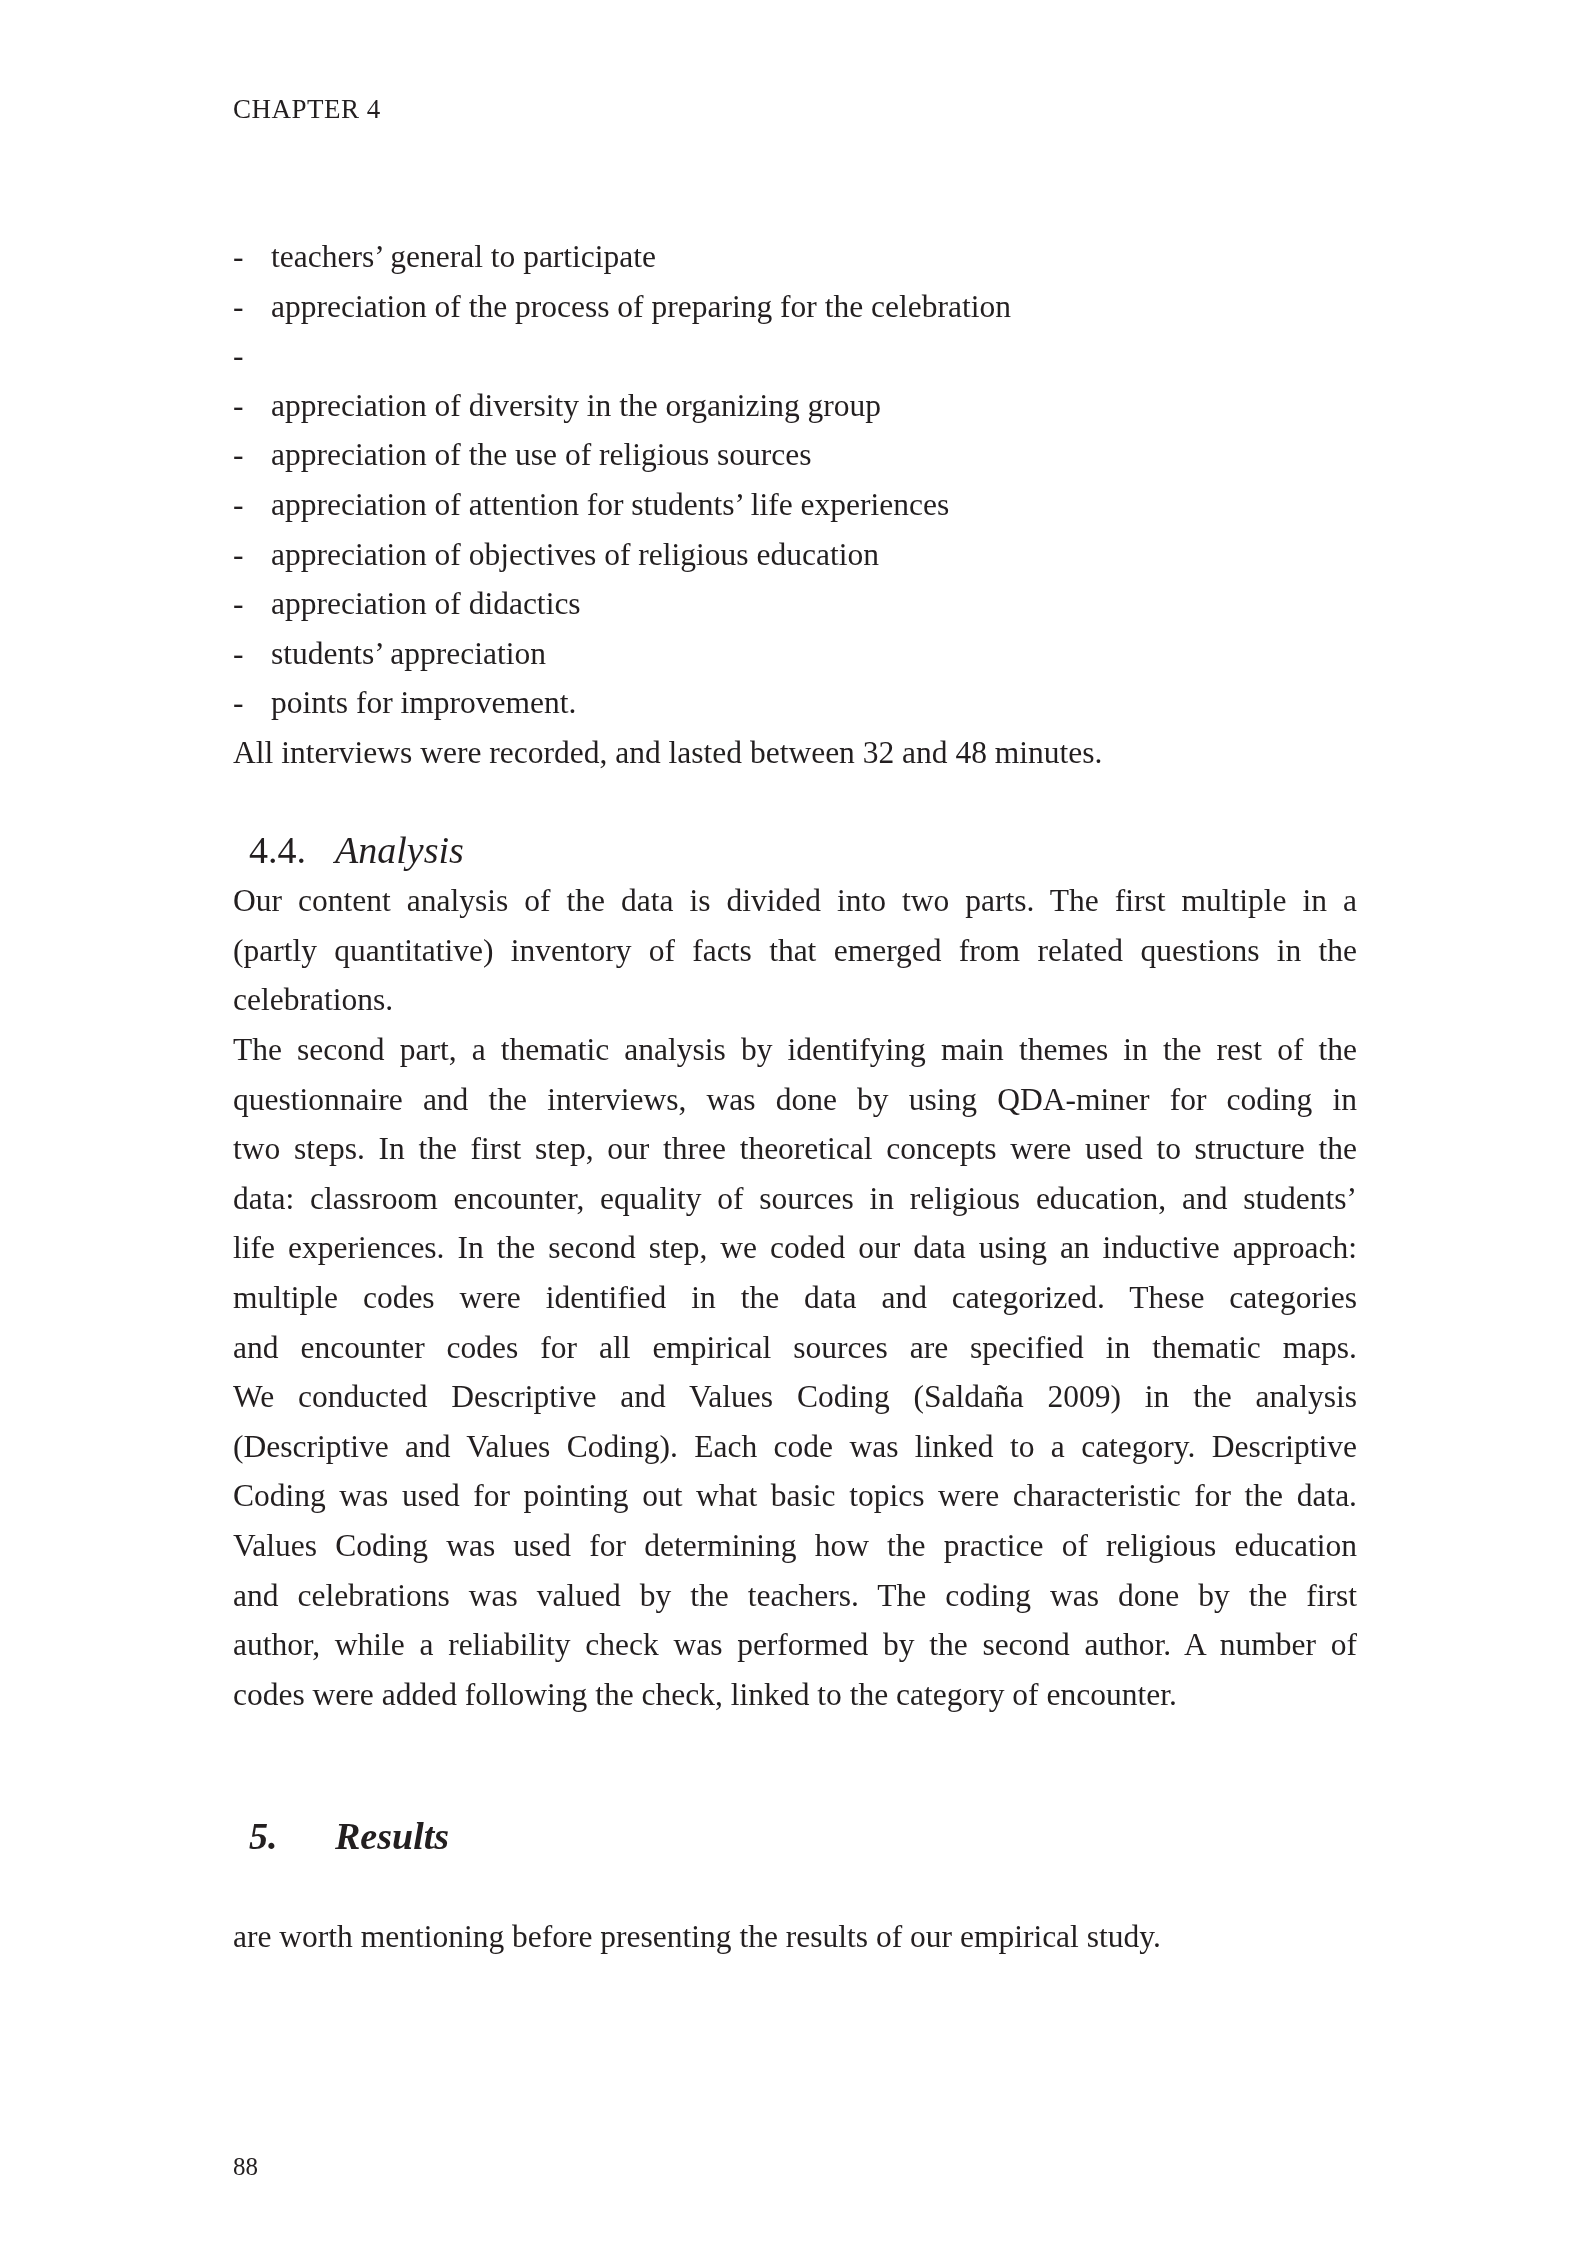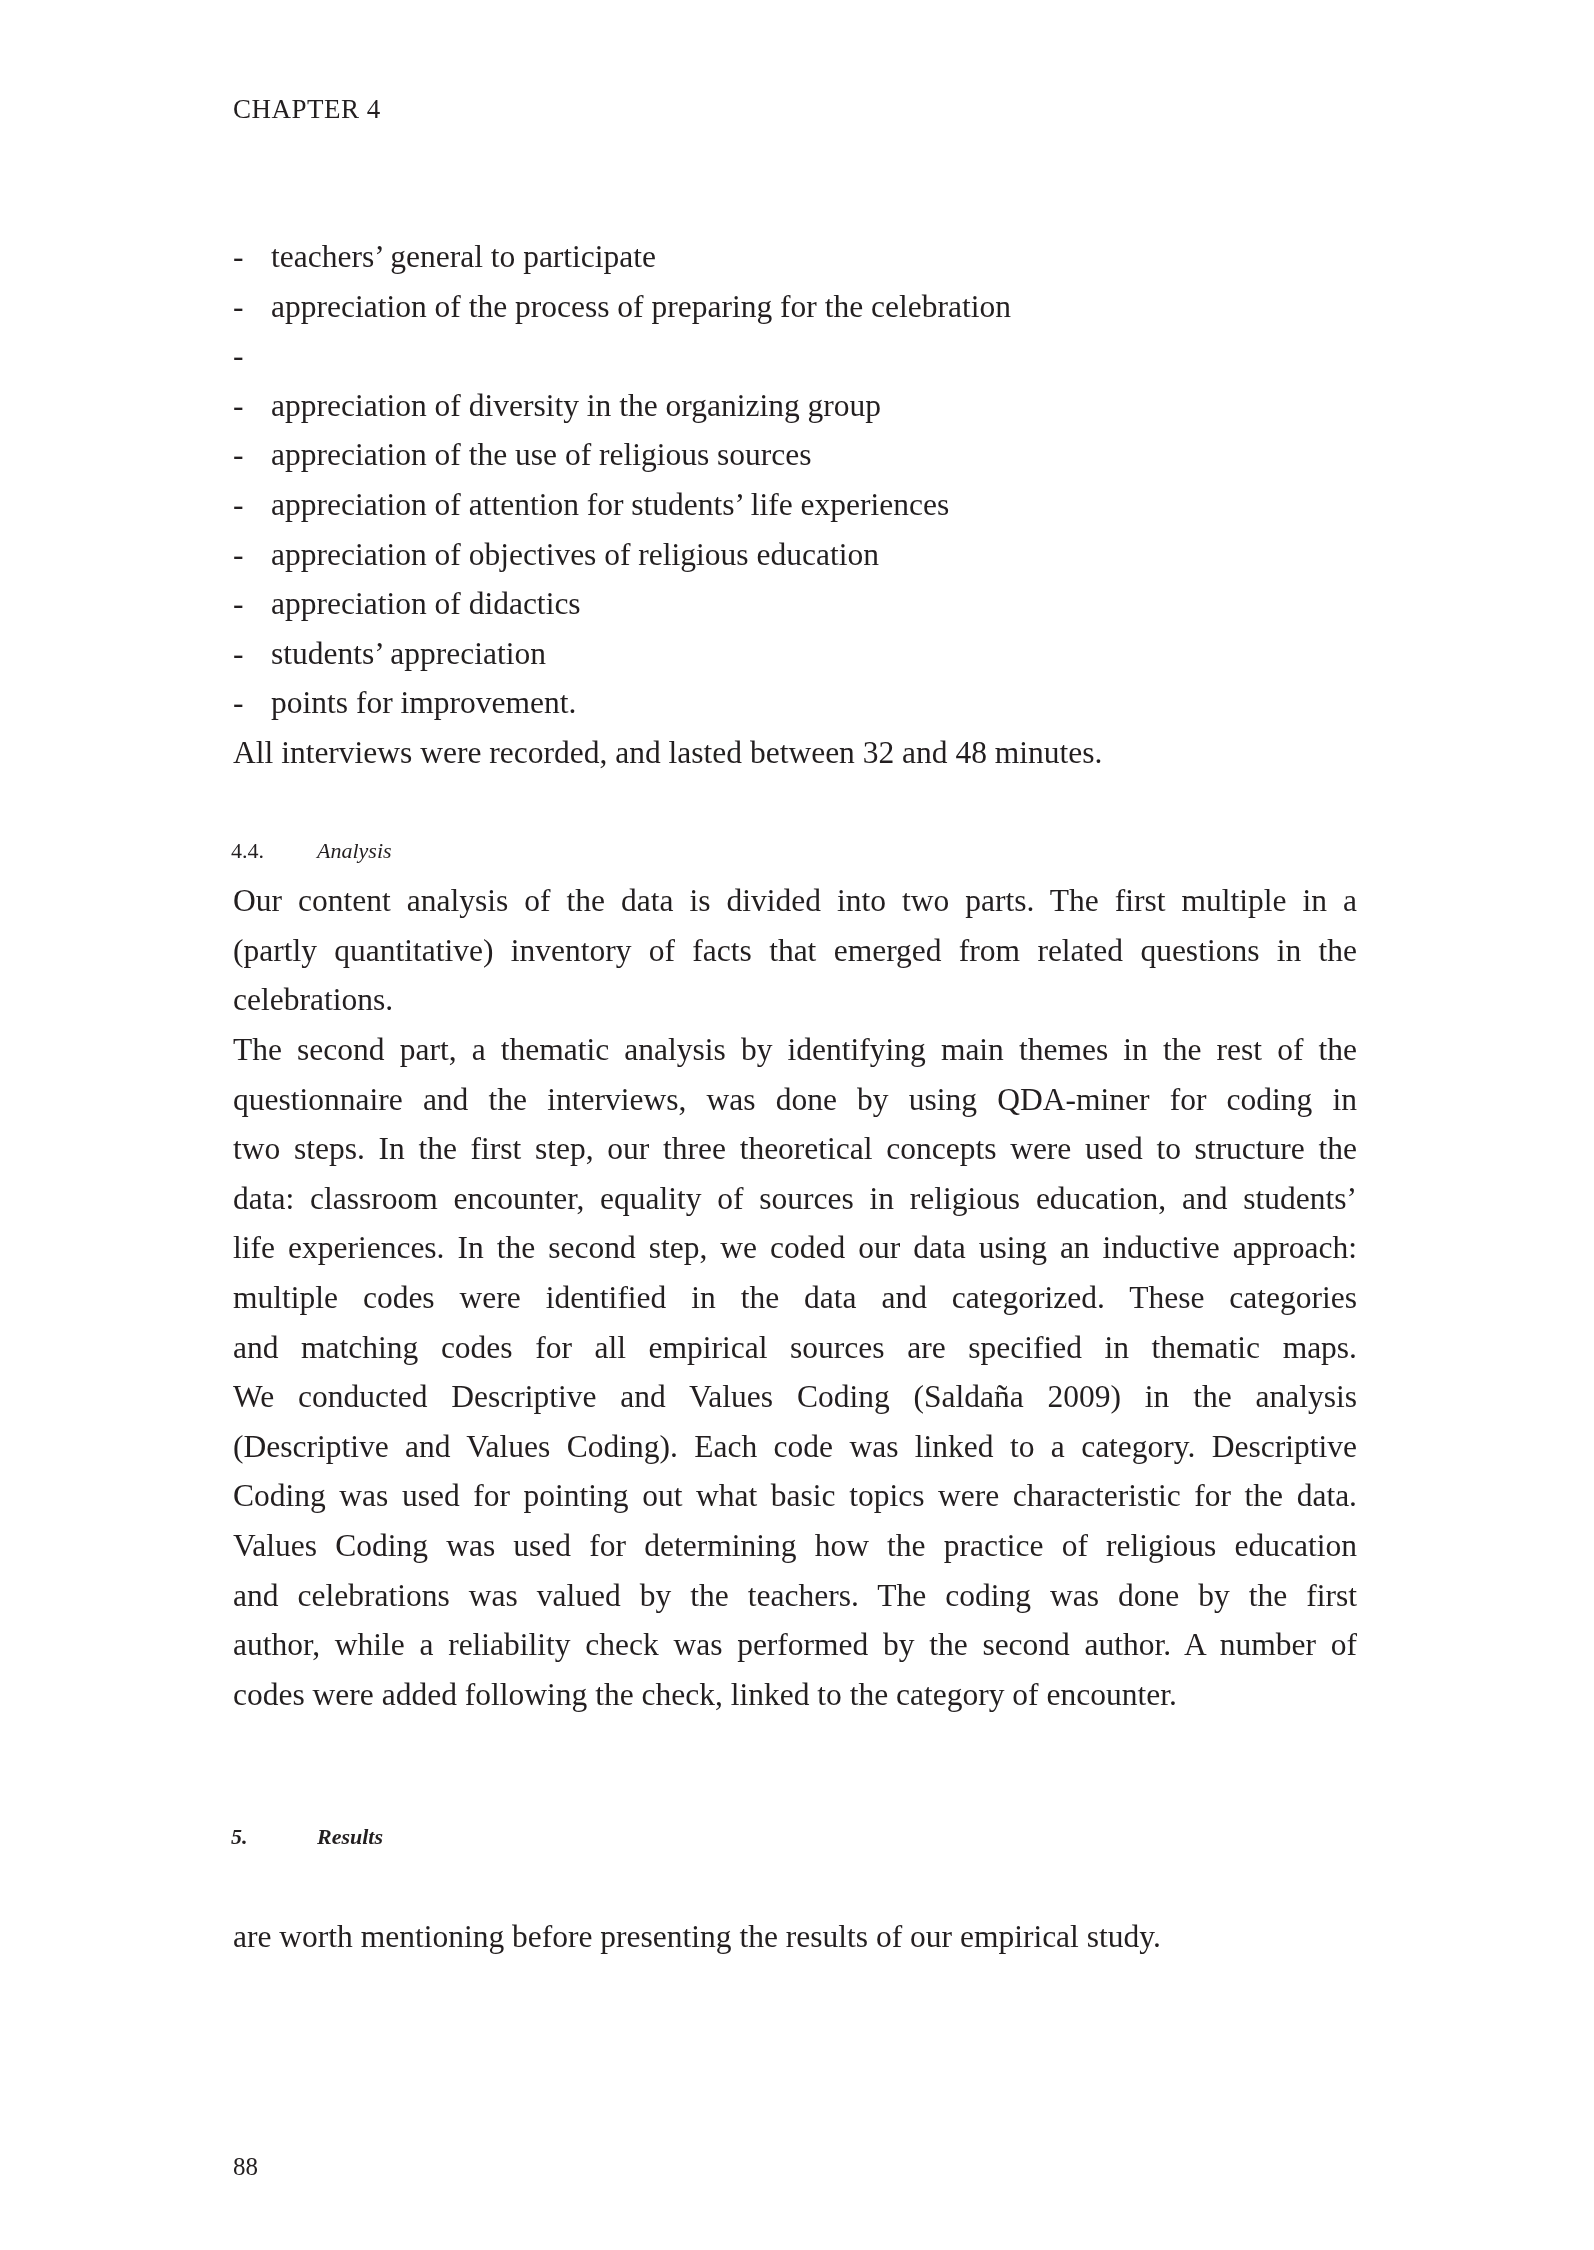--- a/index.html
+++ b/index.html
@@ -61,22 +61,22 @@
     .just {
       text-align: justify;
       text-align-last: justify;
       white-space: normal;
     }
     .interviews-note {
       top: 728px;
     }
     .section-heading {
       position: absolute;
-      left: 231px;
-      font-size: 22px;
+      left: 249px;
+      font-size: 38px;
       line-height: 49.6px;
       white-space: nowrap;
     }
     .section-heading .num {
       display: inline-block;
       width: 86px;
     }
     .h-analysis { top: 826px; font-style: italic; }
     .h-analysis .num { font-style: normal; }
     .h-results { top: 1812px; font-style: italic; font-weight: bold; }
@@ -126,21 +126,21 @@
     <span class="line">celebrations.</span>
   </div>
 
   <div class="text-block para-2">
     <span class="line just">The second part, a thematic analysis by identifying main themes in the rest of the</span>
     <span class="line just">questionnaire and the interviews, was done by using QDA-miner for coding in</span>
     <span class="line just">two steps. In the first step, our three theoretical concepts were used to structure the</span>
     <span class="line just">data: classroom encounter, equality of sources in religious education, and students’</span>
     <span class="line just">life experiences. In the second step, we coded our data using an inductive approach:</span>
     <span class="line just">multiple codes were identified in the data and categorized. These categories</span>
-    <span class="line just">and matching codes for all empirical sources are specified in thematic maps.</span>
+    <span class="line just">and encounter codes for all empirical sources are specified in thematic maps.</span>
     <span class="line just">We conducted Descriptive and Values Coding (Saldaña 2009) in the analysis</span>
     <span class="line just">(Descriptive and Values Coding). Each code was linked to a category. Descriptive</span>
     <span class="line just">Coding was used for pointing out what basic topics were characteristic for the data.</span>
     <span class="line just">Values Coding was used for determining how the practice of religious education</span>
     <span class="line just">and celebrations was valued by the teachers. The coding was done by the first</span>
     <span class="line just">author, while a reliability check was performed by the second author. A number of</span>
     <span class="line">codes were added following the check, linked to the category of encounter.</span>
   </div>
 
   <div class="section-heading h-results">

